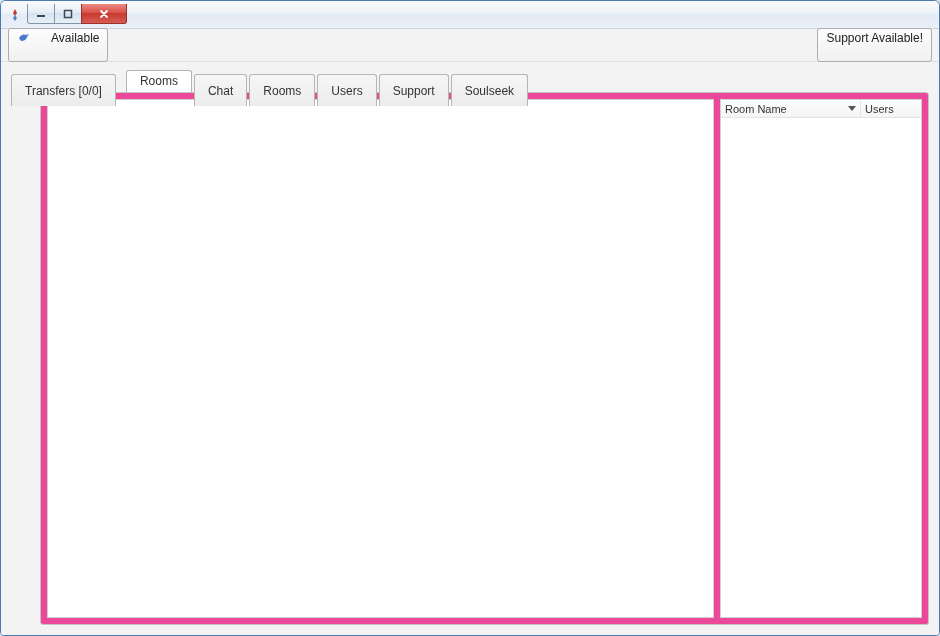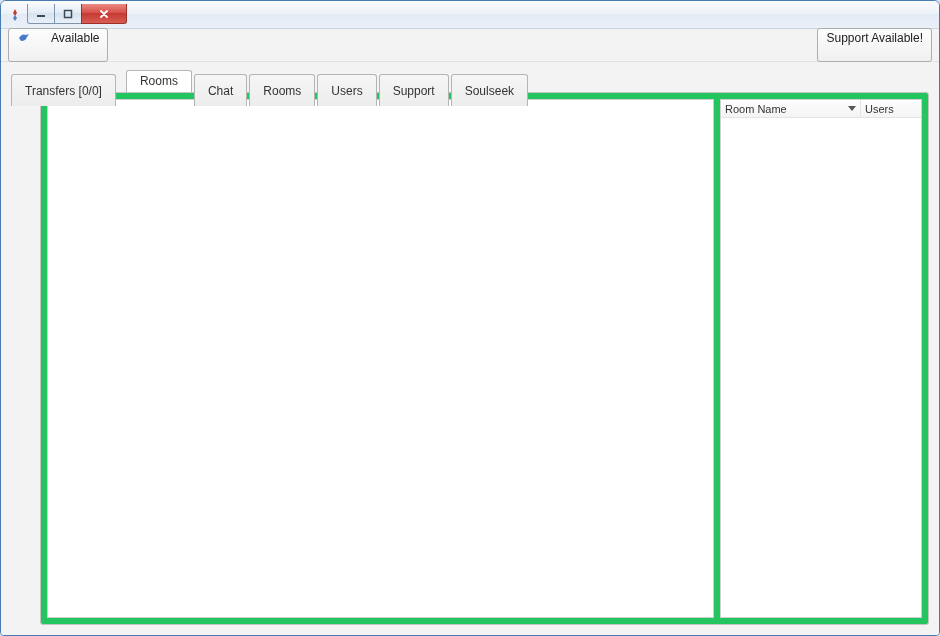--- a/index.html
+++ b/index.html
@@ -141,21 +141,21 @@
       top: 0;
       z-index: 3;
       border-color: #b5b5b5;
       padding-bottom: 1px;
       margin-left: 8px;
     }
 
     .tab-content {
       flex: 1;
       border: 1px solid #c4c4c4;
-      background: #22c55e;
+      background: #ec4899;
       border-radius: 0 3px 3px 3px;
       display: flex;
       gap: 6px;
       padding: 6px;
       margin-left: 29px;
     }
 
     .panel {
       border: 1px solid #cfcfcf;
       background: #fff;

